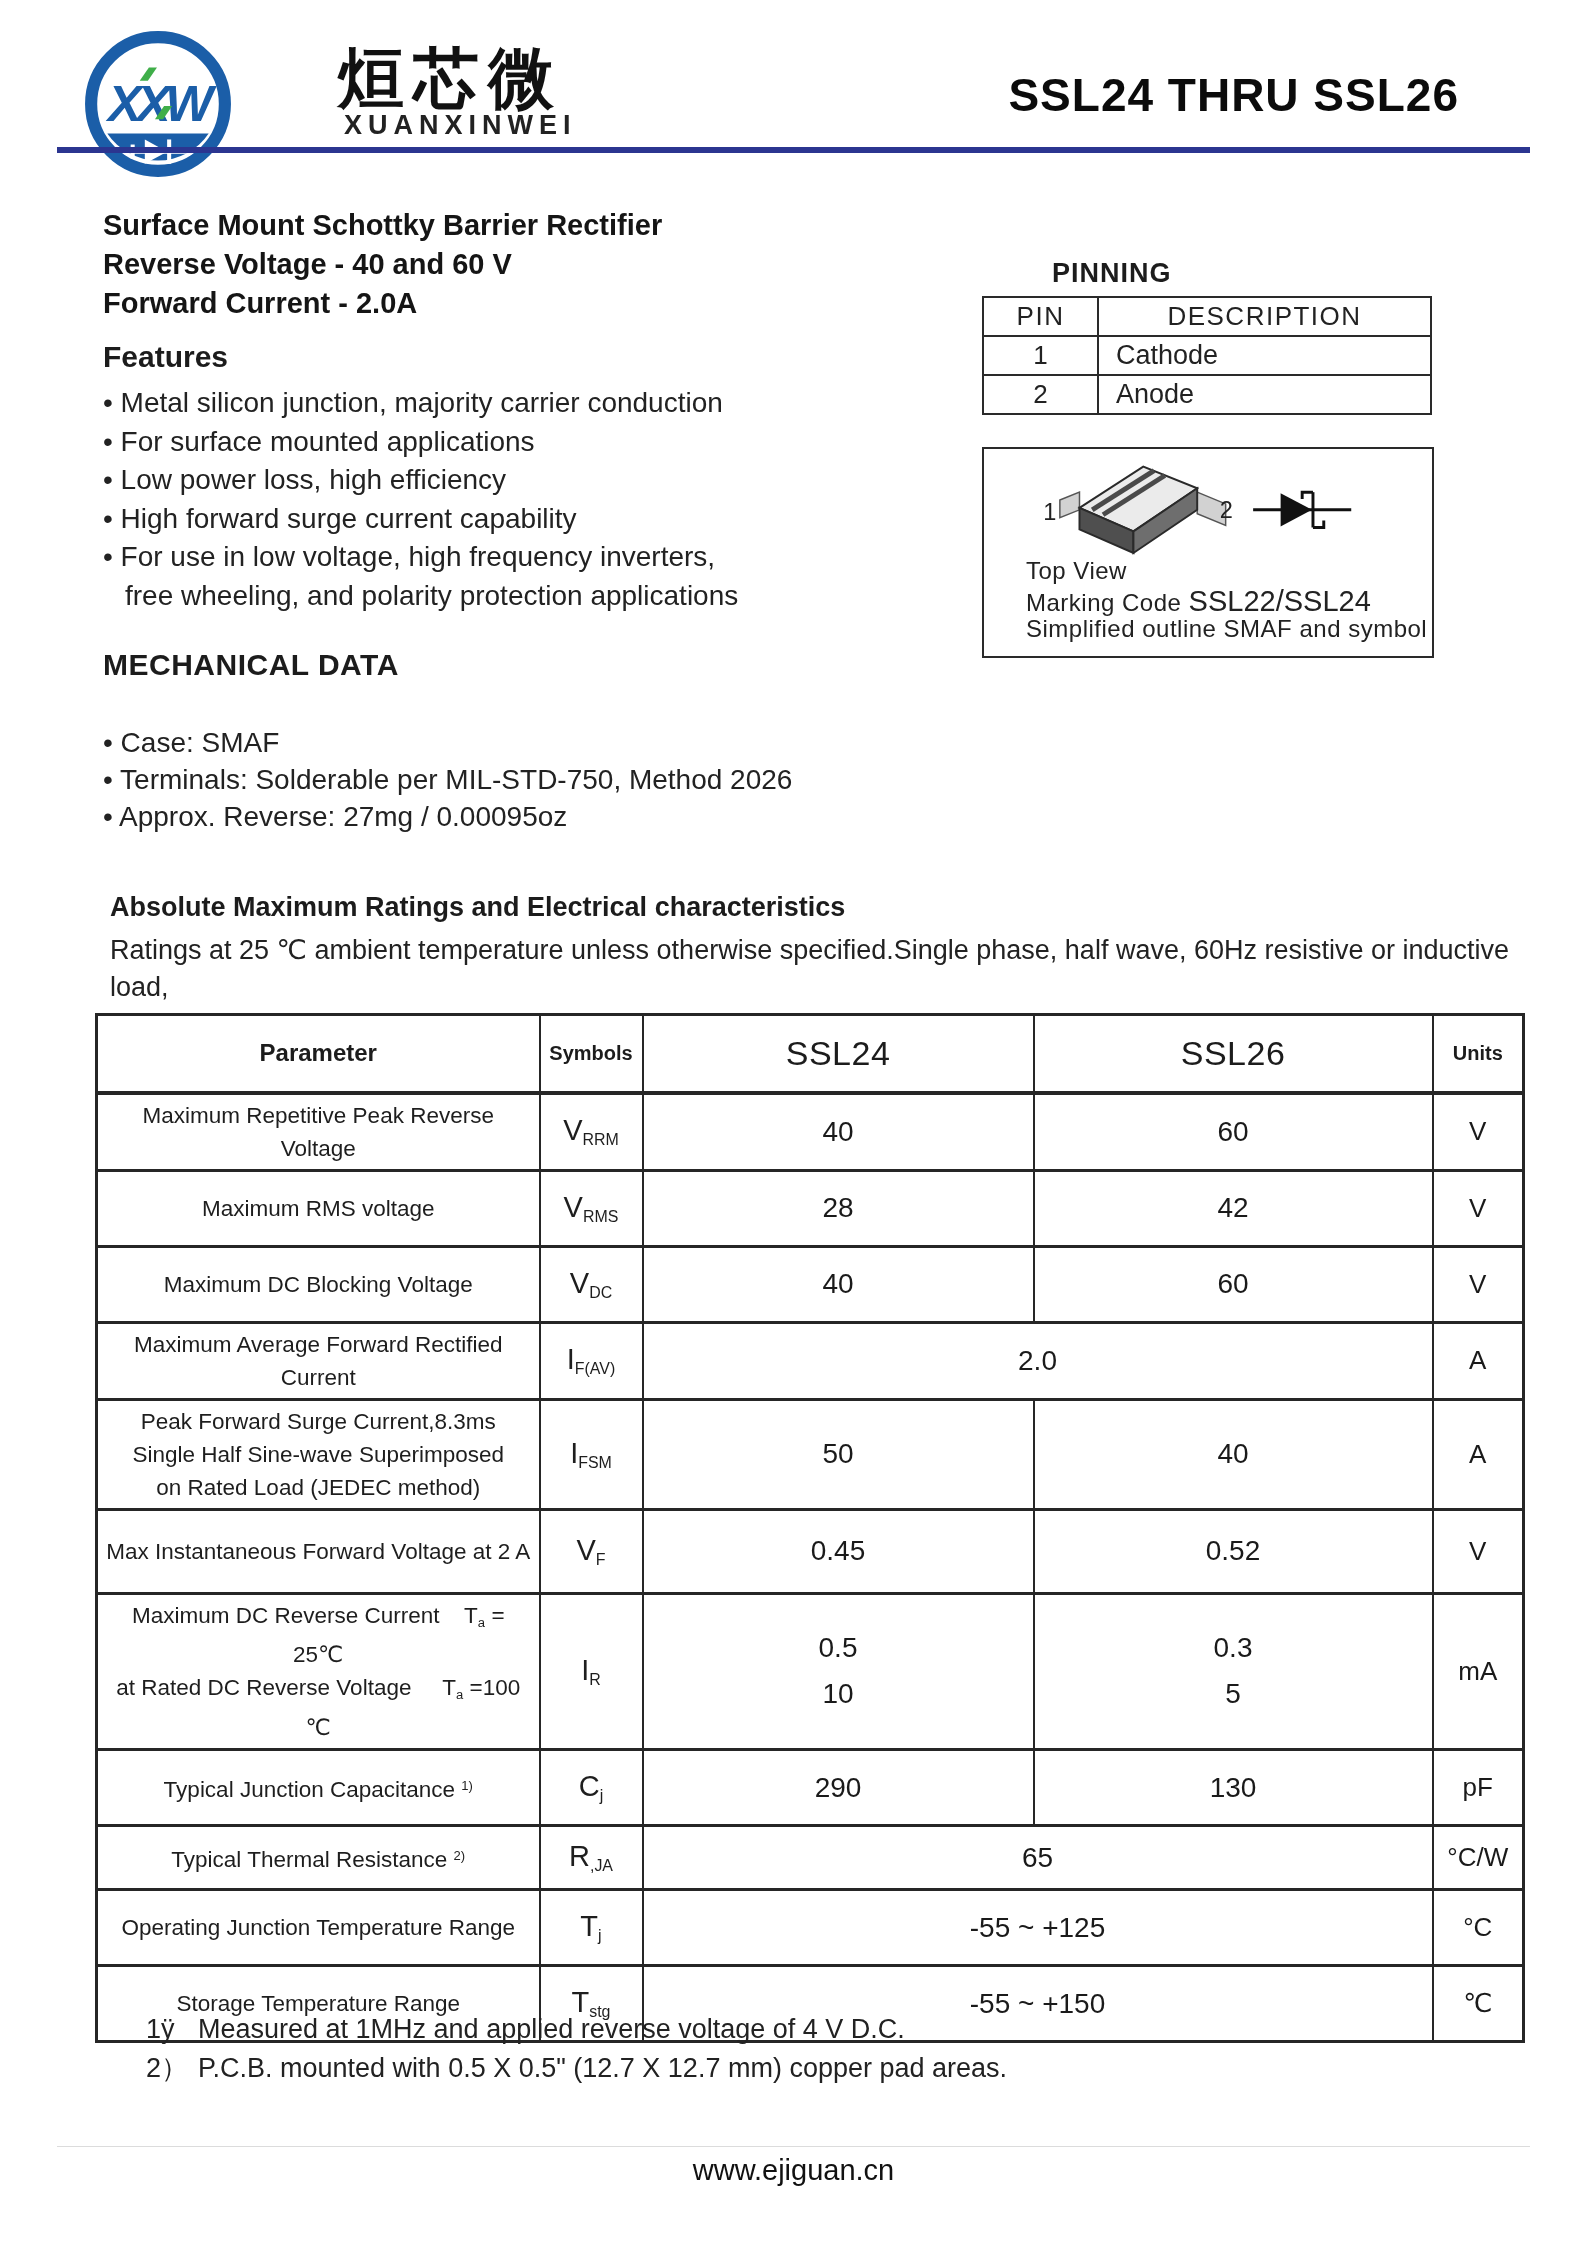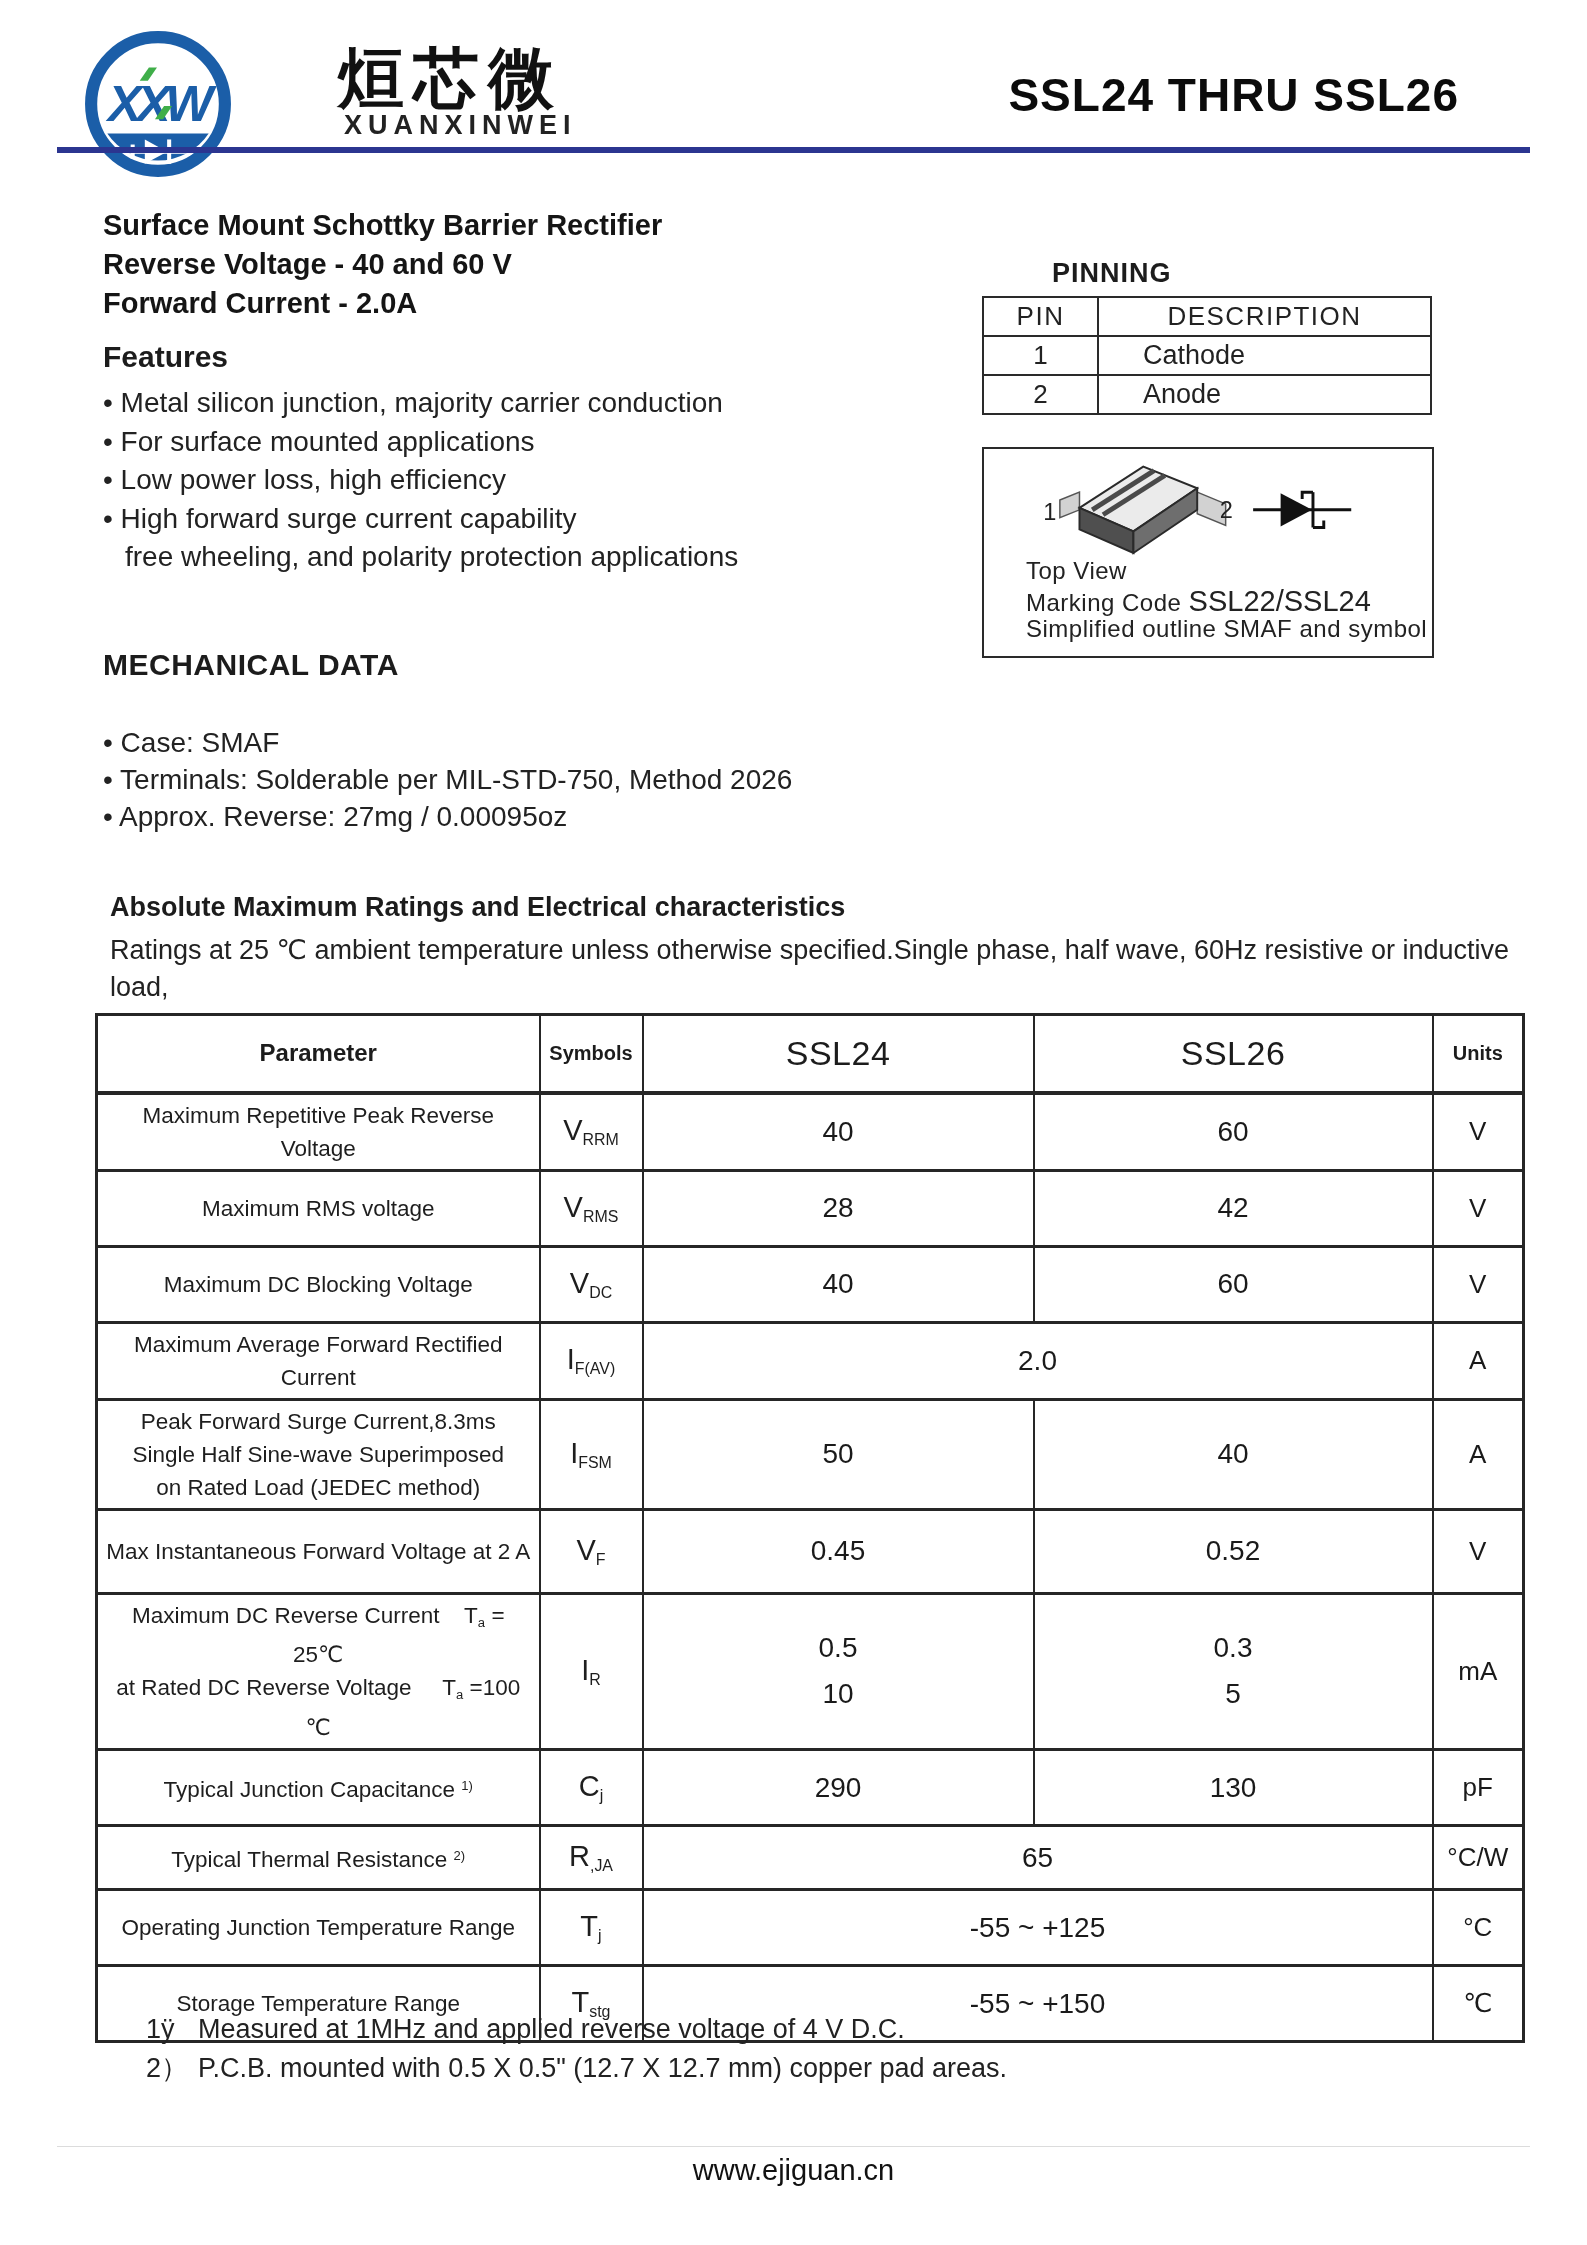--- a/index.html
+++ b/index.html
@@ -24,21 +24,21 @@
   .mech-item{font-size:28px;line-height:37px;color:#222;}
   .mech-item::before{content:"• ";}
   
   .pinning-heading{position:absolute;left:1052px;top:258px;font-size:27px;font-weight:bold;letter-spacing:1px;}
   .pinning-table{position:absolute;left:982px;top:296px;width:450px;border-collapse:collapse;table-layout:fixed;}
   .pinning-table th,.pinning-table td{border:2px solid #2a2a2a;font-weight:400;}
   .pinning-table tr{height:39px;}
   .pin-col{width:115px;}
   .pinning-table th{font-size:26px;letter-spacing:1.5px;text-align:center;color:#222;}
   .pin-num{font-size:26px;text-align:center;color:#222;}
-  .pin-desc{font-size:27px;text-align:left;padding-left:44px;color:#222;}
+  .pin-desc{font-size:27px;text-align:left;padding-left:17px;color:#222;}
   
   .package-box{position:absolute;left:982px;top:447px;width:452px;height:211px;border:2px solid #2a2a2a;box-sizing:border-box;}
   .package-svg{position:absolute;left:0;top:0;width:100%;height:100%;}
   .pkg-caption{position:absolute;left:42px;font-size:24px;color:#222;letter-spacing:0.5px;}
   .cap-topview{top:108px;}
   .cap-marking{top:136px;}
   .cap-outline{top:166px;}
   .marking-code{font-size:29px;letter-spacing:0;}
   
   .ratings-heading{position:absolute;left:110px;top:892px;font-size:27px;font-weight:bold;}
@@ -106,20 +106,21 @@
       <div class="sum-line">Surface Mount Schottky Barrier Rectifier</div>
       <div class="sum-line">Reverse Voltage - 40 and 60 V</div>
       <div class="sum-line">Forward Current - 2.0A</div>
     </div>
   <div class="features-heading">Features</div>
   <ul class="features-list">
       <li class="feat-item">Metal silicon junction, majority carrier conduction</li>
       <li class="feat-item">For surface mounted applications</li>
       <li class="feat-item">Low power loss, high efficiency</li>
       <li class="feat-item">High forward surge current capability</li>
+      <li class="feat-item">For use in low voltage, high frequency inverters,</li>
       <li class="feat-cont">free wheeling, and polarity protection applications</li>
     </ul>
   <div class="mech-heading">MECHANICAL DATA</div>
   <ul class="mech-list">
       <li class="mech-item">Case: SMAF</li>
       <li class="mech-item">Terminals: Solderable per MIL-STD-750, Method 2026</li>
       <li class="mech-item">Approx. Reverse: 27mg  / 0.00095oz</li>
     </ul>
 
   <div class="pinning-heading">PINNING</div>

